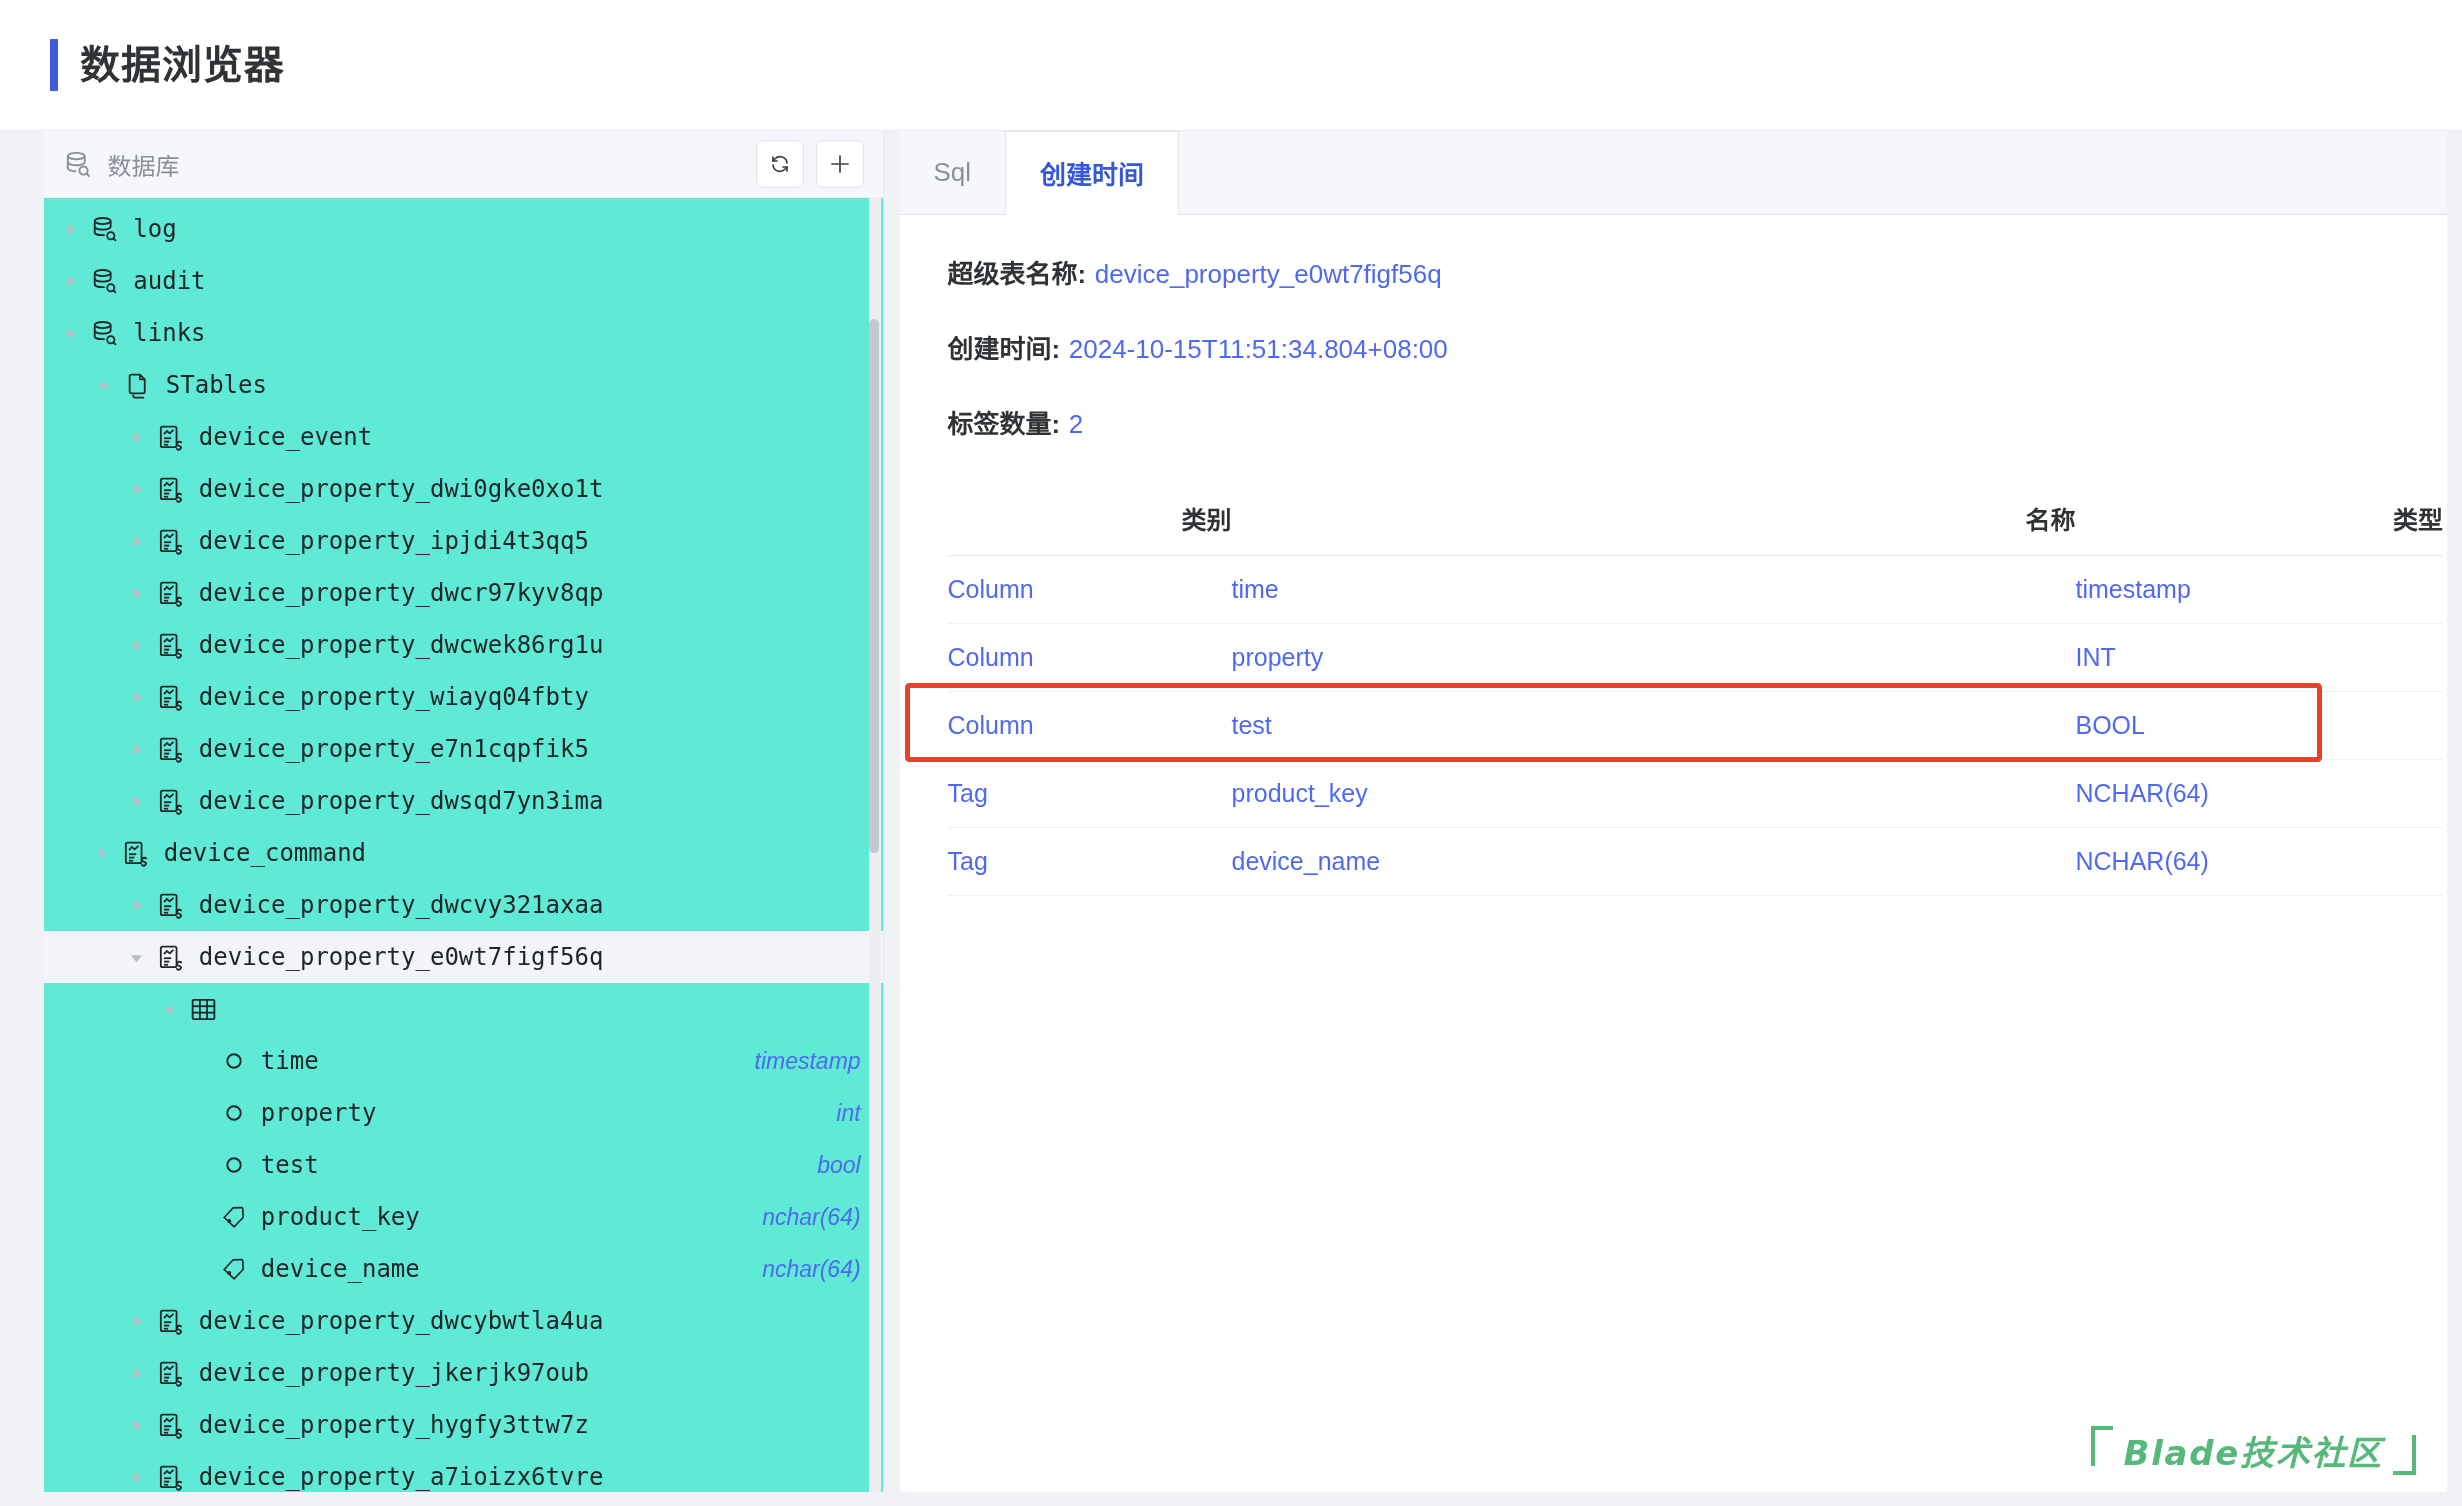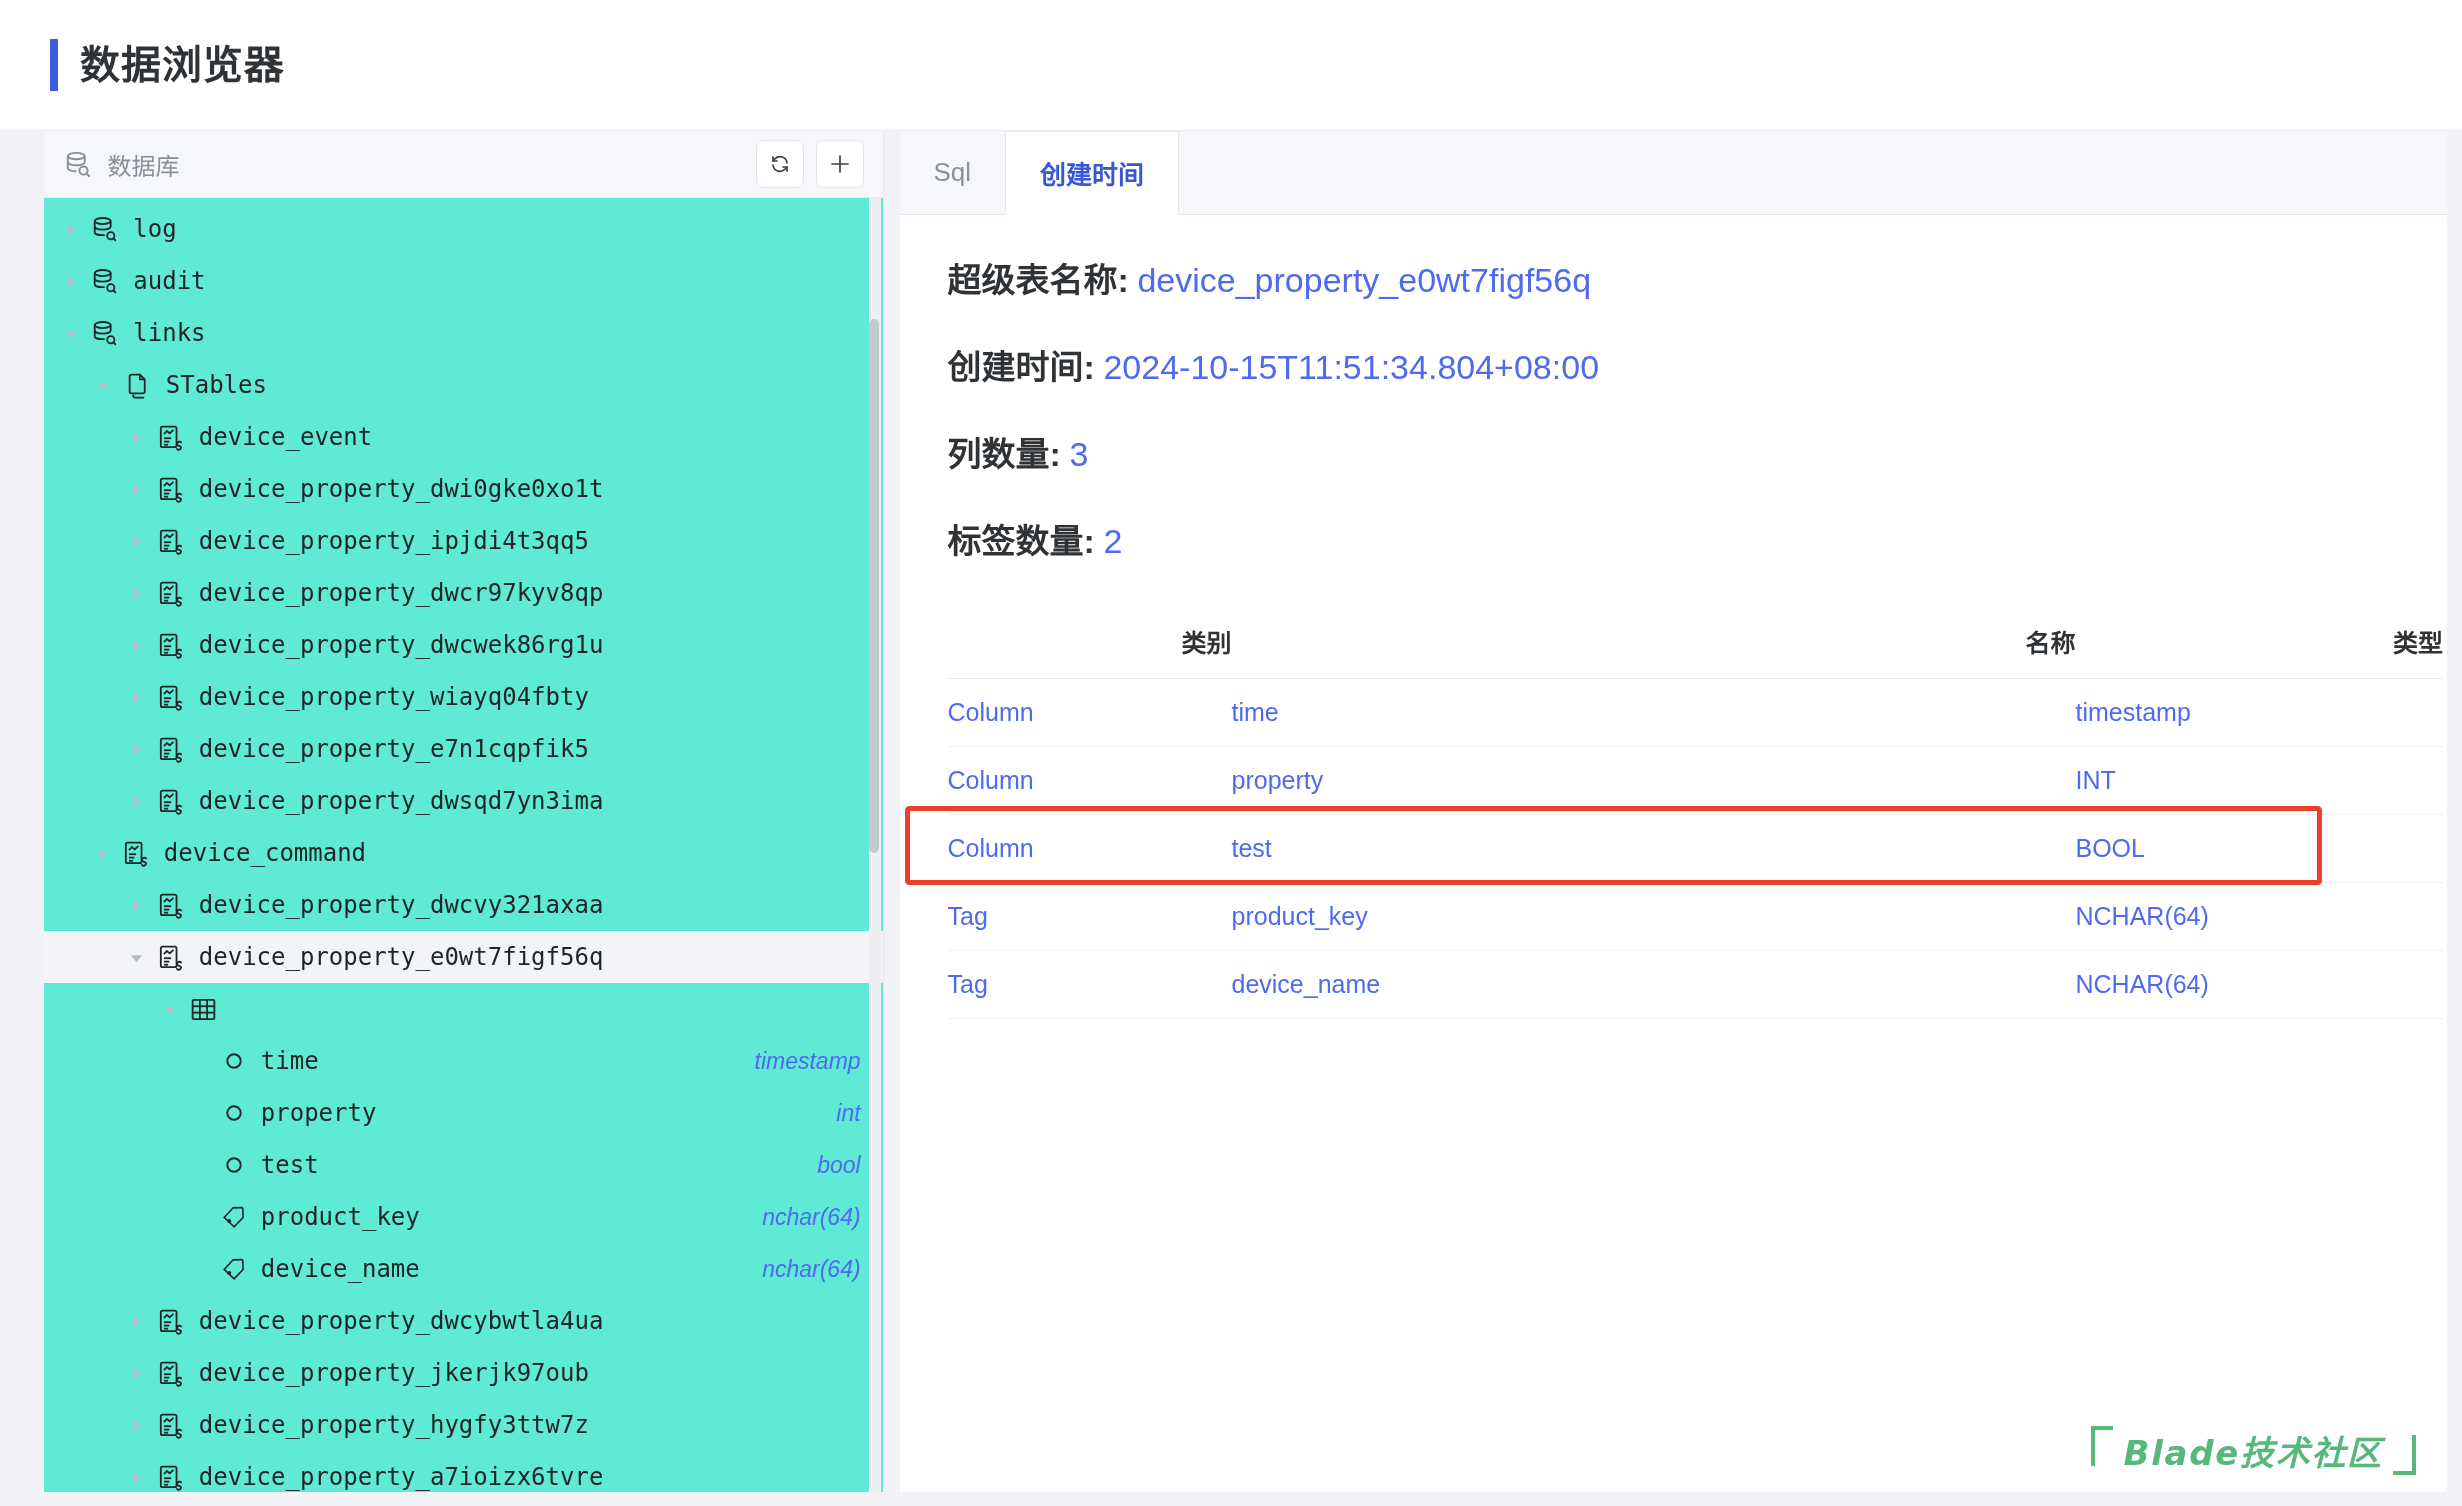--- a/index.html
+++ b/index.html
@@ -176,21 +176,21 @@
     border-bottom: 0.9px solid #ffffff;
     margin-bottom: -0.9px;
   }
   .info-grid {
     display: flex;
     padding: 38px 48px 6.9px 48px;
     flex-wrap: wrap;
   }
   .info-item {
     width: 973px;
-    font-size: 34px;
+    font-size: 26px;
     padding-bottom: 38px;
     color: #2f3336;
     white-space: nowrap;
   }
   .info-label { font-weight: 700; color: #2f3336; }
   .info-value { color: #4f69ef; margin-left: 8.6px; }
 
   
   .tbl-wrap { padding: 0 3.4px 0 48px; position: relative; }
   table.meta { width: 100%; border-collapse: collapse; }
@@ -699,21 +699,20 @@
 
     <div class="main">
       <div class="tabbar" id="tabbar">
           <div class="tab">Sql</div>
           <div class="tab active">创建时间</div>
         </div>
 
       <div class="info-grid" id="info-grid">
           <div class="info-item"><span class="info-label">超级表名称:</span><span class="info-value">device_property_e0wt7figf56q</span></div>
           <div class="info-item"><span class="info-label">创建时间:</span><span class="info-value">2024-10-15T11:51:34.804+08:00</span></div>
-          <div class="info-item"><span class="info-label">列数量:</span><span class="info-value">3</span></div>
           <div class="info-item"><span class="info-label">标签数量:</span><span class="info-value">2</span></div>
         </div>
 
       <div class="tbl-wrap">
         <table class="meta">
           <thead>
             <tr>
               <th class="col-cat">类别</th>
               <th class="col-name">名称</th>
               <th class="col-type">类型</th>

